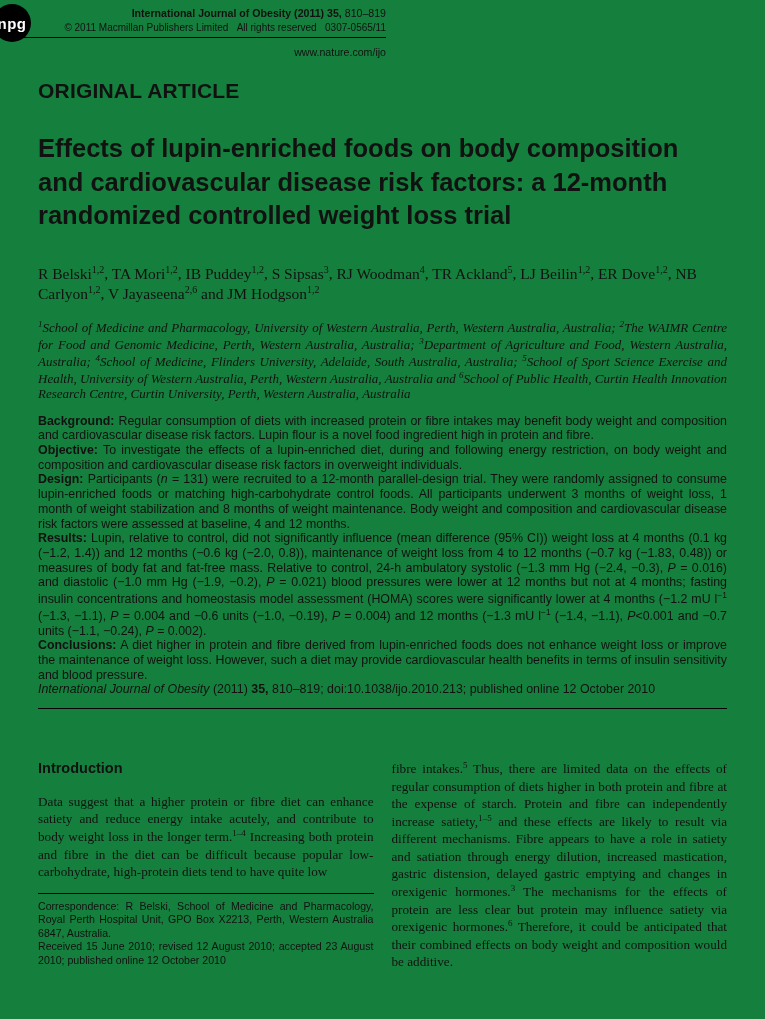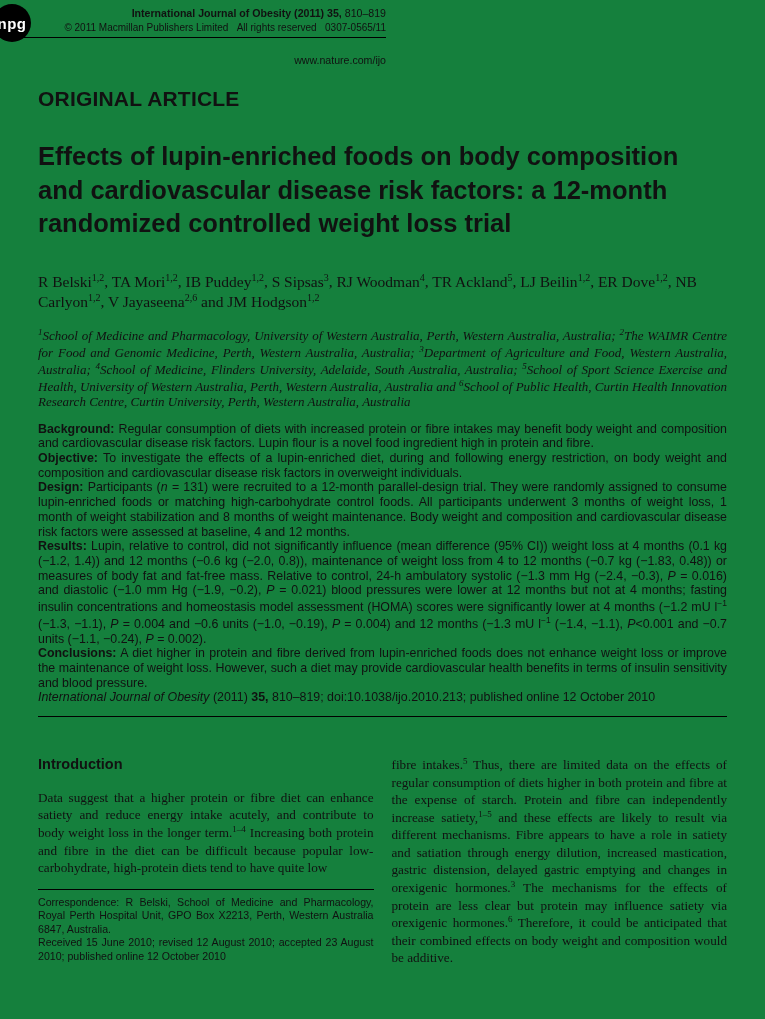--- a/index.html
+++ b/index.html
@@ -25,21 +25,21 @@
     color: #fff;
     display: flex; align-items: center; justify-content: center;
     font-size: 15px; font-weight: bold;
     letter-spacing: 0.5px;
   }
   .masthead-text { width: 386px; text-align: right; }
   .journal-line { font-size: 10.6px; }
   .journal-line .jbold { font-weight: bold; }
   .copyright-line { font-size: 10px; margin-top: 3px; }
   .head-rule { width: 386px; border-bottom: 1.6px solid #000; margin-top: 4px; }
-  .site-line { width: 386px; text-align: right; font-size: 10.6px; margin-top: 16px; }
+  .site-line { width: 386px; text-align: right; font-size: 10.6px; margin-top: 8px; }
 
   
   .content { margin: 0 38px; }
   .article-type {
     margin-top: 21px;
     font-size: 21px;
     font-weight: bold;
     letter-spacing: 0.2px;
   }
   .title {
@@ -70,21 +70,21 @@
   .abstract { margin-top: 12px; font-size: 12.4px; line-height: 1.185; text-align: justify; }
   .abstract p { margin: 0; }
   .abstract sup { font-size: 8.5px; }
   .kw-rule { border-bottom: 1.2px solid #000; margin-top: 11px; }
   .keywords { margin-top: 10px; font-size: 12.4px; }
 
   
   .columns {
     display: flex;
     gap: 18px;
-    margin-top: 39px;
+    margin-top: 51px;
   }
   .col { width: 335.5px; }
   .section-heading { font-size: 14.5px; font-weight: bold; }
   .body-par {
     font-family: "Liberation Serif", serif;
     font-size: 13.2px;
     line-height: 1.32;
     text-align: justify;
   }
   .body-par sup { font-size: 9px; }

